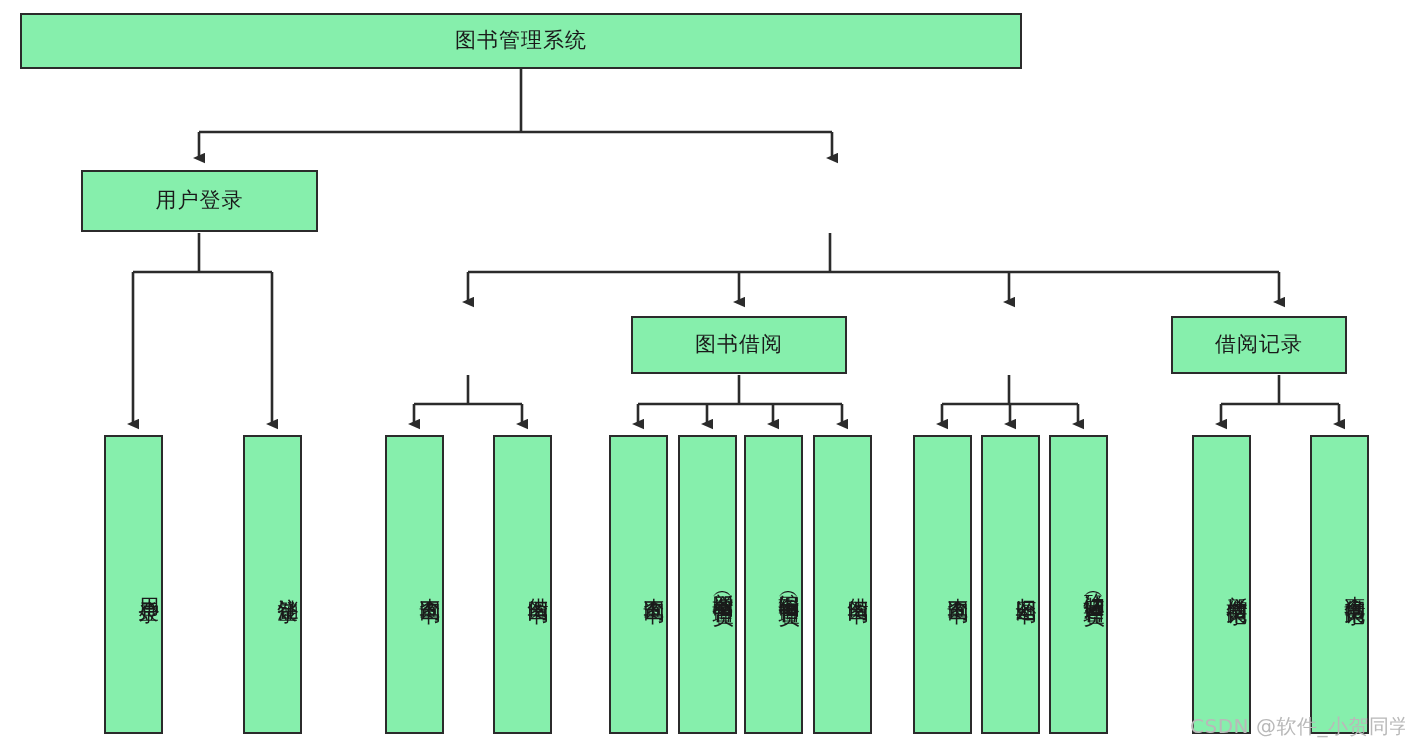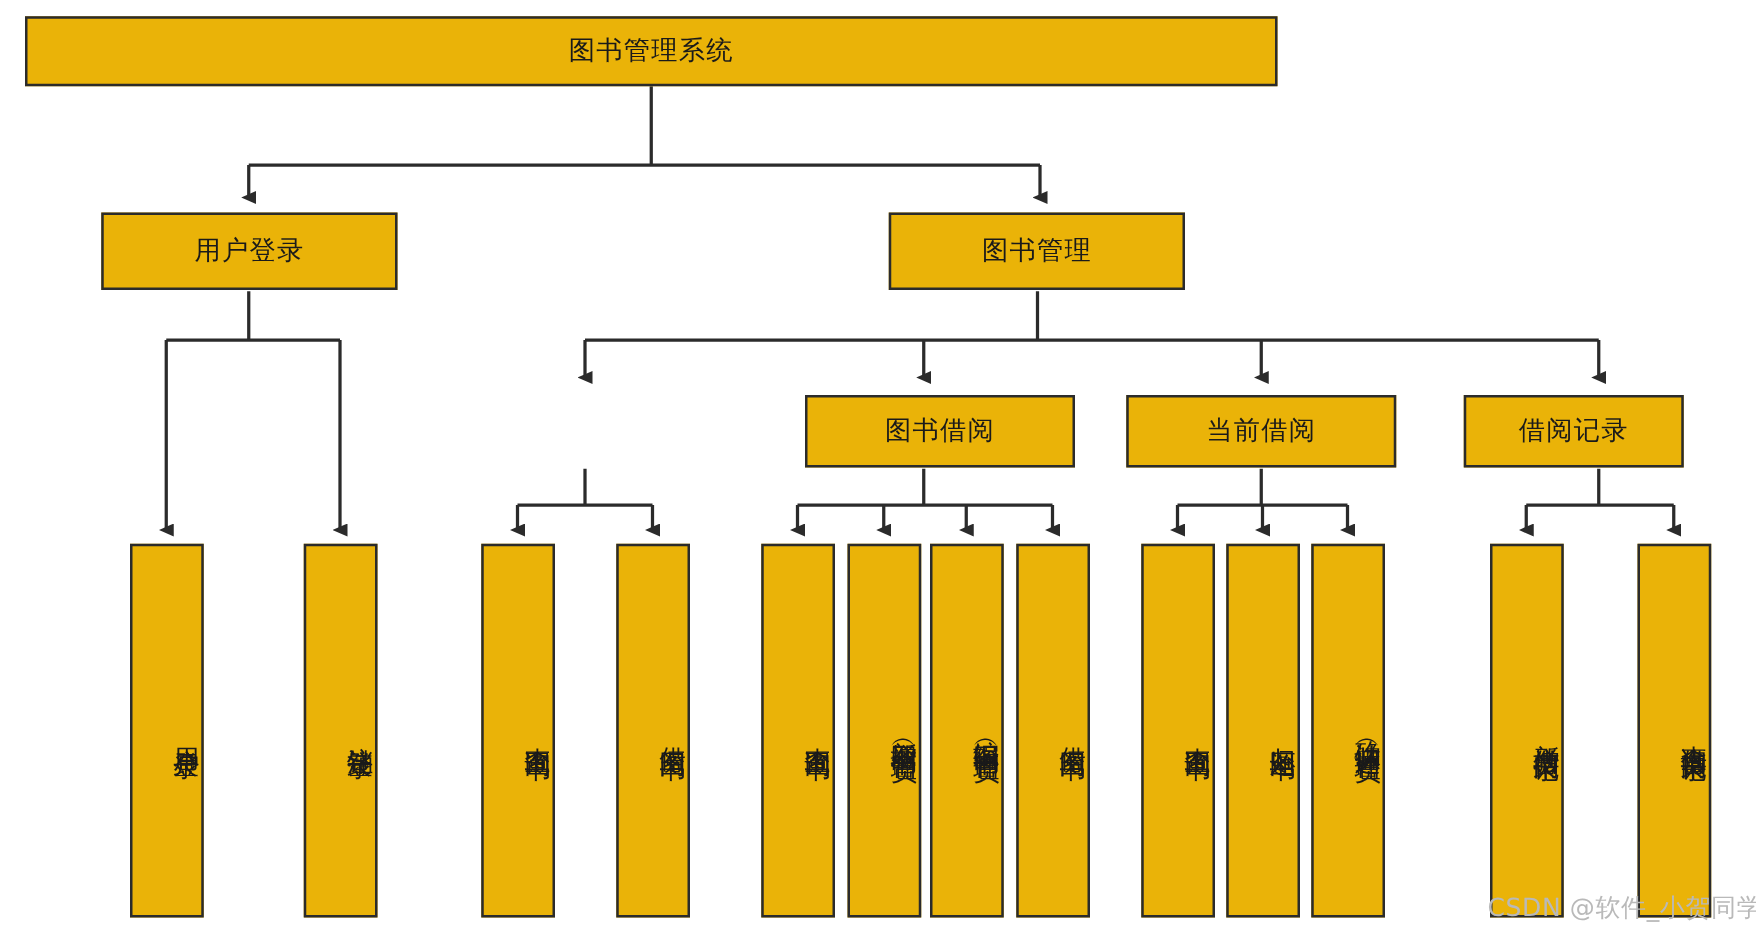--- a/index.html
+++ b/index.html
@@ -22,21 +22,21 @@
     position: absolute;
     left: 0;
     top: 0;
     width: 1405px;
     height: 747px;
     pointer-events: none;
   }
   .node {
     position: absolute;
     box-sizing: border-box;
-    background: #eab308;
+    background: #86efac;
     border: 2px solid #2b2b2b;
     display: flex;
     align-items: center;
     justify-content: center;
     color: #1a1a1a;
     z-index: 2;
   }
   .node.h {
     font-size: 21px;
     letter-spacing: 1px;
@@ -124,32 +124,26 @@
   </svg>
 
   <div class="node h" style="left:20px; top:13px; width:1002px; height:56px;">
     <span>图书管理系统</span>
   </div>
 
   <div class="node h" style="left:81px; top:170px; width:237px; height:62px;">
     <span>用户登录</span>
   </div>
 
-  <div class="node h" style="left:711px; top:170px; width:237px; height:62px;">
-    <span>图书管理</span>
-  </div>
-
-
-  <div class="node h" style="left:631px; top:316px; width:216px; height:58px;margin-left:13px;">
+
+
+  <div class="node h" style="left:631px; top:316px; width:216px; height:58px;">
     <span>图书借阅</span>
   </div>
 
-  <div class="node h" style="left:901px; top:316px; width:216px; height:58px;">
-    <span>当前借阅</span>
-  </div>
 
   <div class="node h" style="left:1171px; top:316px; width:176px; height:58px;">
     <span>借阅记录</span>
   </div>
 
   <div class="node v" style="left:104px; top:435px; width:59px; height:299px;">
     <span class="vtext">用户登录</span>
   </div>
 
   <div class="node v" style="left:243px; top:435px; width:59px; height:299px;">

